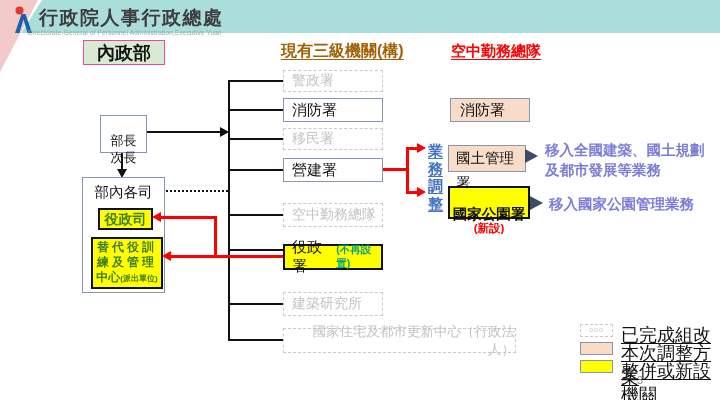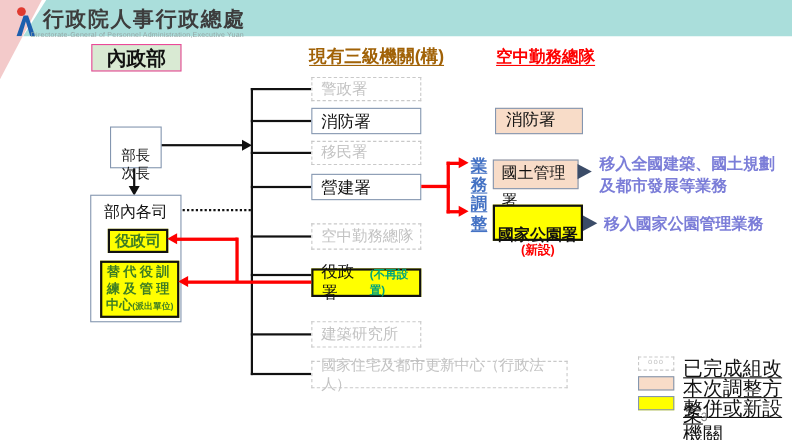--- a/index.html
+++ b/index.html
@@ -17,21 +17,21 @@
   #ministry { position:absolute; left:83px; top:40px; width:82px; height:25px; line-height:25px;
     background:#d9ead3; border:1px solid #ec4899; box-sizing:border-box;
     text-align:center; font-size:18px; font-weight:bold; color:#111; }
 
   .col-head { position:absolute; font-weight:bold; text-decoration:underline; text-underline-offset:3px; }
   #head-existing { left:281px; top:41px; font-size:16px; color:#a16207; }
   #head-adjust { left:451px; top:42px; font-size:15px; color:#fe0000; }
 
   
   .solid-box { background:#fff; border:1.3px solid #8496b0; color:#111; box-sizing:border-box; }
-  .dashed-box { background:#fff; border:1.6px dashed #c9c9c9; color:#c3c3c3; box-sizing:border-box; }
+  .dashed-box { background:#fff; border:1.6px dashed #c9c9c9; color:#c3c3c3; box-sizing:border-box;text-align:right; }
   .yellow-box { background:#ffff00; border:2px solid #111; box-sizing:border-box; }
   .peach-box { background:#f8dcc8; border:1.3px solid #8496b0; color:#111; box-sizing:border-box; }
 
   
   #minister-box { left:100px; top:115px; width:47px; height:38px; text-align:center;
     font-size:13px; line-height:17px; padding-top:16px; }
   #internal-box { left:82px; top:177px; width:83px; height:116px; }
   #internal-title { position:absolute; left:0; top:5px; width:100%; text-align:center;
     font-size:14.5px; color:#111; }
   #conscription-dept { position:absolute; left:15px; top:30px; width:55px; height:22px;

